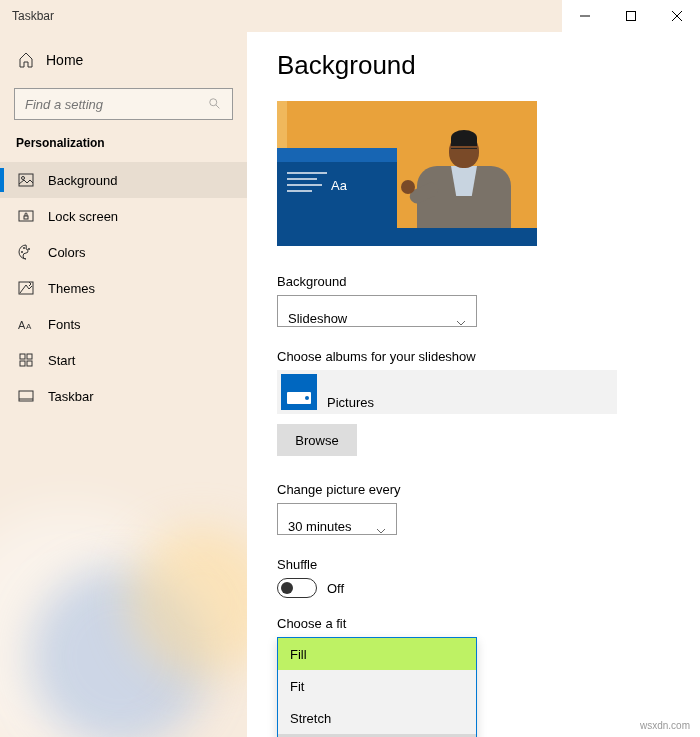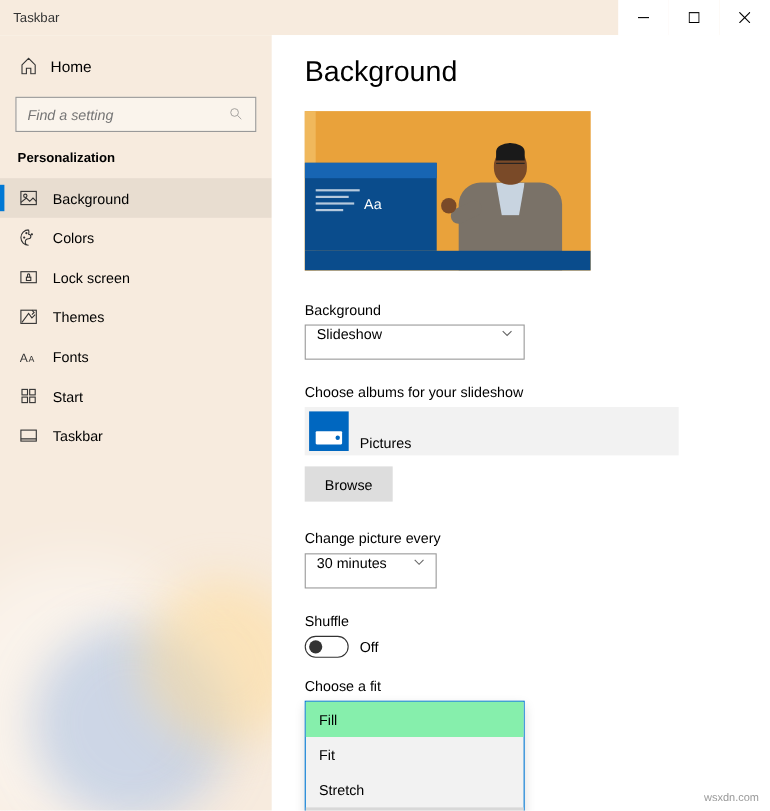--- a/index.html
+++ b/index.html
@@ -53,38 +53,38 @@
 .preview .window1 { position:absolute; bottom:18px; left:0; width:120px; height:80px; background:#0a4c8c; }
 .preview .window1 .hdr { height:14px; background:#1765b3; }
 .preview .window1 .lines { position:absolute; top:24px; left:10px; width:40px; }
 .preview .window1 .lines div { height:2px; background:rgba(255,255,255,0.7); margin-bottom:4px; }
 .preview .window1 .lines div:nth-child(2){width:30px;} 
 .preview .window1 .lines div:nth-child(3){width:35px;} 
 .preview .window1 .lines div:nth-child(4){width:25px;}
 .preview .window1 .aa { position:absolute; top:30px; left:54px; font-size:13px; color:#fff; }
 
 .field-label { font-size: 13px; margin-bottom: 6px; margin-top: 4px; }
-.dropdown { width: 200px; height: 32px; border: 1px solid #999; display: flex; align-items: flex-start; padding: 0 10px; font-size: 13px; justify-content: space-between; margin-bottom: 22px; }
+.dropdown { width: 200px; height: 32px; border: 1px solid #999; display: flex; align-items: flex-end; padding: 0 10px; font-size: 13px; justify-content: space-between; margin-bottom: 22px; }
 .dropdown.narrow { width: 120px; }
 .dropdown .chev { width: 10px; height: 10px; }
 
 .album-row { display:flex; align-items:flex-end; gap:10px; background:#f2f2f2; width:340px; height:44px; padding:4px; margin-bottom:10px; }
 .album-row .thumb { width:36px; height:36px; background:#0067c0; position:relative; }
 .album-row .thumb::after { content:""; position:absolute; bottom:6px; left:6px; width:24px; height:12px; background:#fff; border-radius:1px; }
 .album-row .thumb::before { content:""; position:absolute; bottom:10px; right:8px; width:4px; height:4px; background:#0067c0; border-radius:50%; z-index:1; }
 
 .browse-btn { width:80px; height:32px; background:#ddd; border:none; font-size:13px; margin-bottom:22px; }
 
 .toggle-row { display:flex; align-items:center; gap:10px; margin-bottom:18px;text-align:center; }
 .toggle { width:40px; height:20px; border:1px solid #333; border-radius:10px; position:relative; }
 .toggle::after { content:""; position:absolute; left:3px; top:3px; width:12px; height:12px; background:#333; border-radius:50%; }
 
 .fit-dropdown { width:200px; border:1px solid #0078d4; background:#f2f2f2; box-shadow:0 4px 10px rgba(0,0,0,0.15); }
 .fit-dropdown .opt { height:32px; display:flex; align-items:center; padding:0 12px; font-size:13px; }
-.fit-dropdown .opt.selected { background:#86efac; color:#000; }
+.fit-dropdown .opt.selected { background:#bef264; color:#000; }
 .fit-dropdown .opt.hover { background:#d8d8d8; }
 
 .watermark { position:absolute; bottom:6px; right:10px; font-size:10px; color:#999; }
 </style>
 </head>
 <body>
 
 <div class="titlebar">
   <span class="title">Taskbar</span>
   <div class="controls">
@@ -133,34 +133,34 @@
     <div class="nav-item active">
       <span class="icon"><svg viewBox="0 0 16 16">
             <rect x="1" y="2" width="14" height="12" fill="none" stroke="#333" stroke-width="1"></rect>
             <circle cx="5" cy="6" r="1.5" fill="none" stroke="#333" stroke-width="1"></circle>
             <path d="M1 12 L6 8 L9 11 L12 8 L15 11" fill="none" stroke="#333" stroke-width="1"></path>
           </svg></span>
       <span>Background</span>
     </div>
     <div class="nav-item">
       <span class="icon"><svg viewBox="0 0 16 16">
+            <rect x="1" y="3" width="14" height="10" fill="none" stroke="#333" stroke-width="1"></rect>
+            <rect x="6" y="8" width="4" height="3" fill="none" stroke="#333" stroke-width="1"></rect>
+            <path d="M7 8 V6 A1 1 0 0 1 9 6 V8" fill="none" stroke="#333" stroke-width="1"></path>
+          </svg></span>
+      <span>Lock screen</span>
+    </div>
+    <div class="nav-item">
+      <span class="icon"><svg viewBox="0 0 16 16">
             <path d="M8 1 A7 7 0 1 0 8 15 A3 3 0 0 1 8 9 A2 2 0 0 0 8 5 A7 7 0 0 0 8 1" fill="none" stroke="#333" stroke-width="1"></path>
             <circle cx="4" cy="8" r="1" fill="#333"></circle>
             <circle cx="6" cy="4" r="1" fill="#333"></circle>
             <circle cx="11" cy="5" r="1" fill="#333"></circle>
           </svg></span>
       <span>Colors</span>
-    </div>
-    <div class="nav-item">
-      <span class="icon"><svg viewBox="0 0 16 16">
-            <rect x="1" y="3" width="14" height="10" fill="none" stroke="#333" stroke-width="1"></rect>
-            <rect x="6" y="8" width="4" height="3" fill="none" stroke="#333" stroke-width="1"></rect>
-            <path d="M7 8 V6 A1 1 0 0 1 9 6 V8" fill="none" stroke="#333" stroke-width="1"></path>
-          </svg></span>
-      <span>Lock screen</span>
     </div>
     <div class="nav-item">
       <span class="icon"><svg viewBox="0 0 16 16">
             <rect x="1" y="2" width="14" height="12" fill="none" stroke="#333" stroke-width="1"></rect>
             <path d="M2 13 L8 5 L11 9 L14 6" fill="none" stroke="#333" stroke-width="1"></path>
             <path d="M11 2 L13 4 L11 6" fill="none" stroke="#333" stroke-width="1"></path>
           </svg></span>
       <span>Themes</span>
     </div>
     <div class="nav-item">

